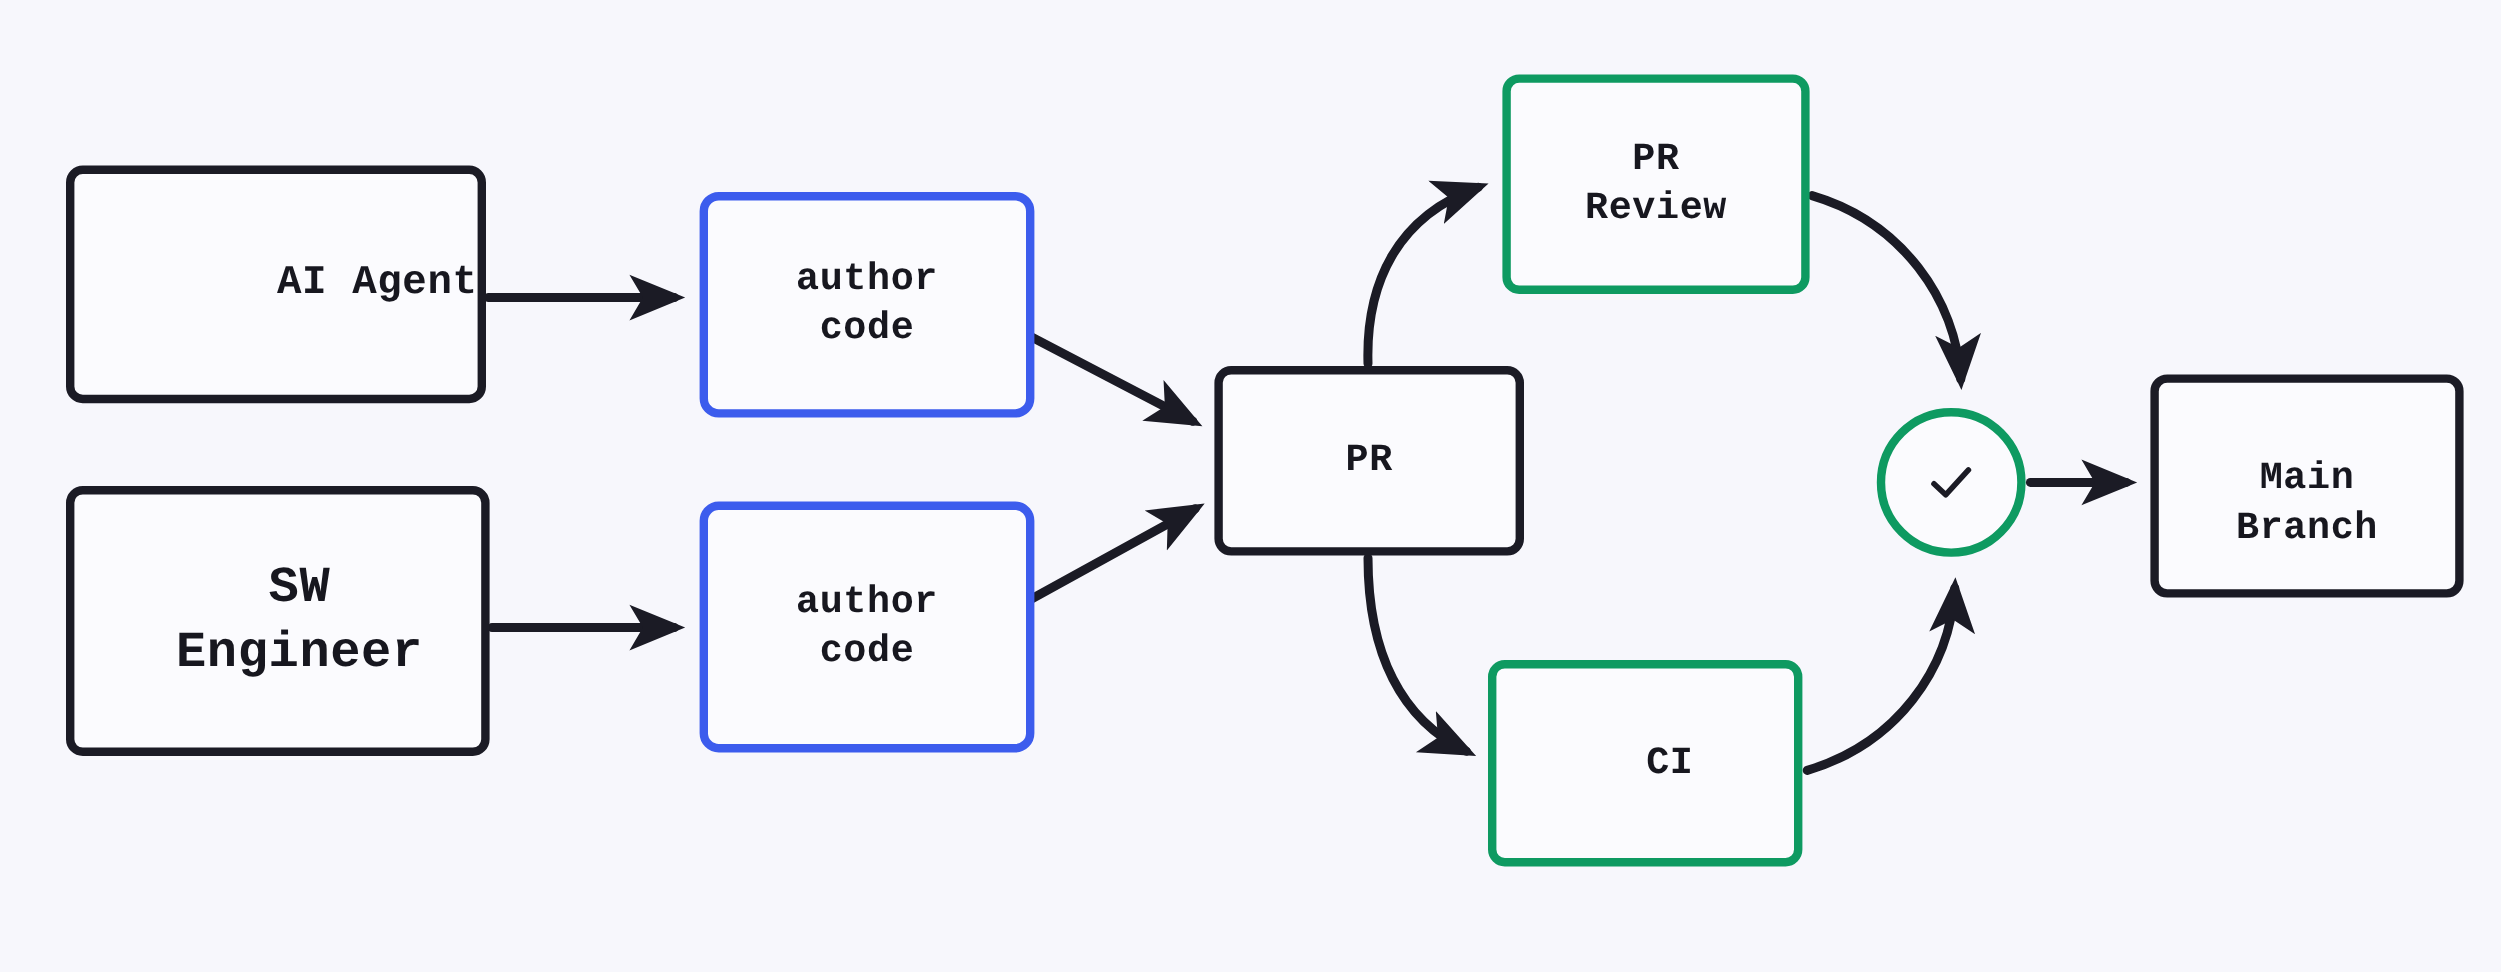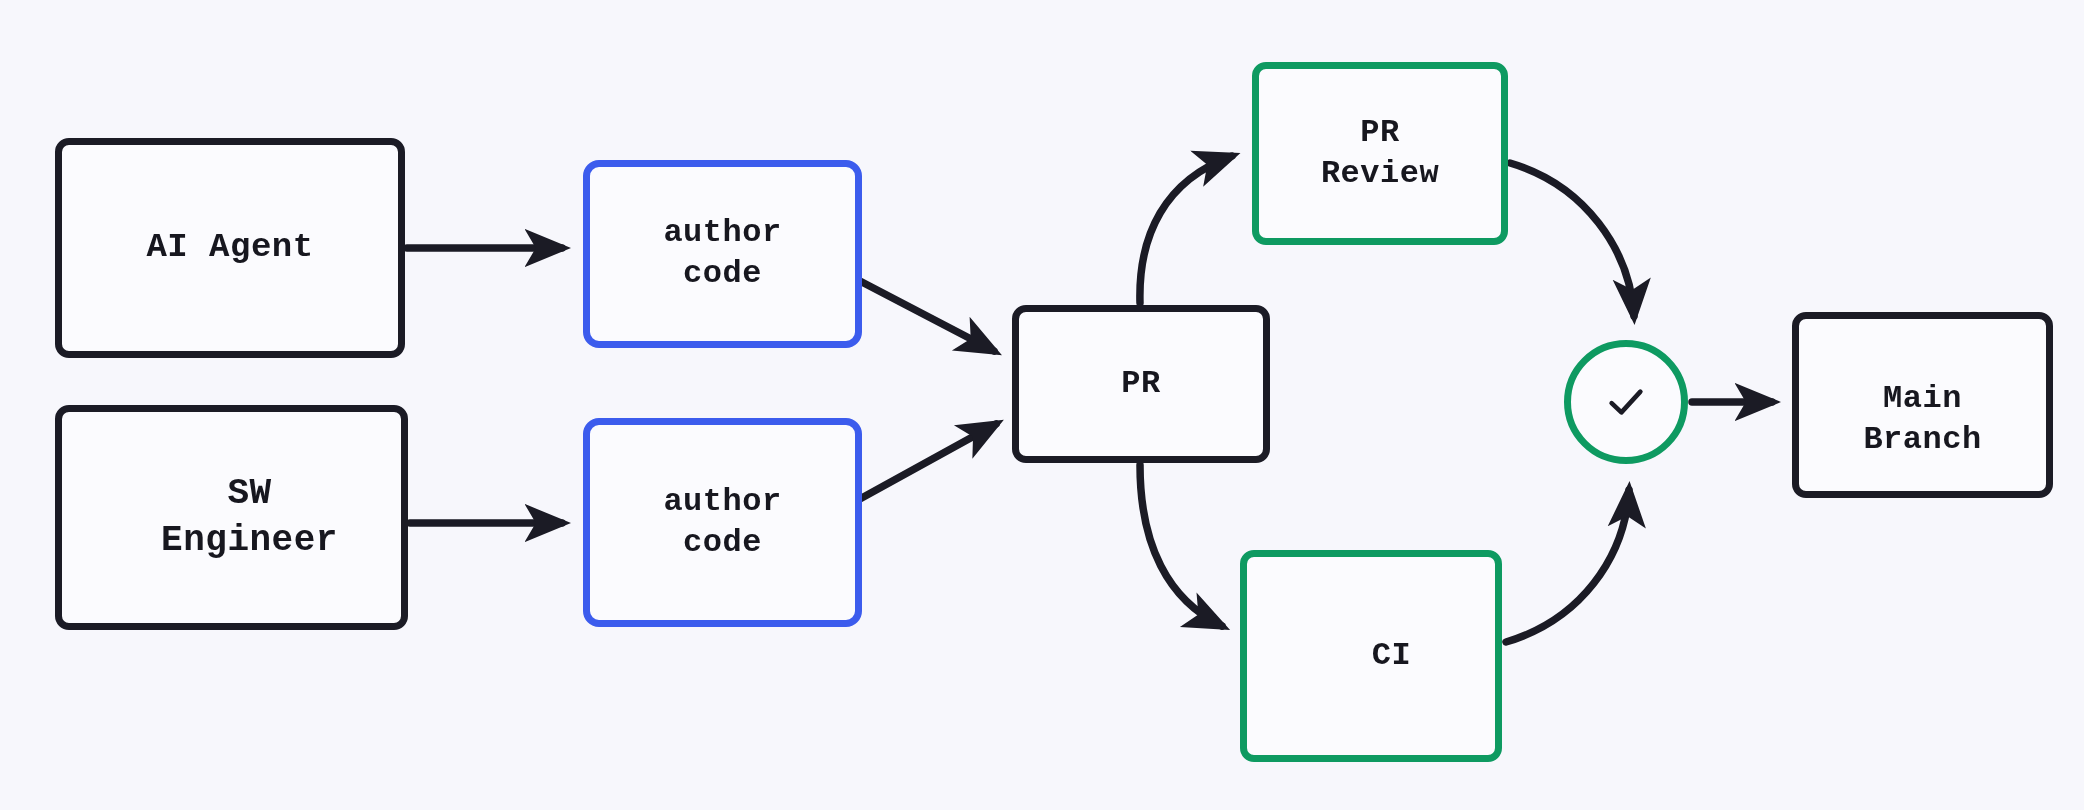--- a/index.html
+++ b/index.html
@@ -98,26 +98,26 @@
 
     <path d="M 1140 465 C 1140 545 1168 600 1222 626" fill="none" stroke="#1b1b25" stroke-width="7.5" stroke-linecap="round" marker-end="url(#arrowhead)"></path>
 
     <path d="M 1510 163 C 1585 185 1630 250 1634 316" fill="none" stroke="#1b1b25" stroke-width="7.5" stroke-linecap="round" marker-end="url(#arrowhead)"></path>
 
     <path d="M 1506 642 C 1580 620 1625 558 1629 490" fill="none" stroke="#1b1b25" stroke-width="7.5" stroke-linecap="round" marker-end="url(#arrowhead)"></path>
 
     <path d="M 1692 402 L 1772 402" fill="none" stroke="#1b1b25" stroke-width="7.5" stroke-linecap="round" marker-end="url(#arrowhead)"></path>
   </svg>
 
-  <div class="node node-dark" id="node-ai-agent" style="left: 55px; top: 138px; width: 350px; height: 220px;">
+  <div class="node node-dark" id="node-ai-agent" style="left: 55px; top: 138px; width: 350px; height: 198px; justify-content: flex-end;">
     <span class="node-label" style="font-size: 34px;">AI Agent</span>
   </div>
 
   <div class="node node-dark" id="node-sw-engineer" style="left: 55px; top: 405px; width: 353px; height: 225px;">
-    <span class="node-label" style="font-size: 36px; margin-left: 36px;">SW
+    <span class="node-label" style="font-size: 42px; margin-left: 36px;">SW
 Engineer</span>
   </div>
 
   <div class="node node-blue" id="node-author-code-top" style="left: 583px; top: 160px; width: 279px; height: 188px;">
     <span class="node-label" style="font-size: 32px;">author
 code</span>
   </div>
 
   <div class="node node-blue" id="node-author-code-bot" style="left: 583px; top: 418px; width: 279px; height: 209px;">
     <span class="node-label" style="font-size: 32px;">author
@@ -126,21 +126,21 @@
 
   <div class="node node-dark" id="node-pr" style="left: 1012px; top: 305px; width: 258px; height: 158px;">
     <span class="node-label" style="font-size: 32px;">PR</span>
   </div>
 
   <div class="node node-green" id="node-pr-review" style="left: 1252px; top: 62px; width: 256px; height: 183px;">
     <span class="node-label" style="font-size: 32px;">PR
 Review</span>
   </div>
 
-  <div class="node node-green" id="node-ci" style="left: 1240px; top: 550px; width: 262px; height: 212px; padding-left: 41px;">
+  <div class="node node-green" id="node-ci" style="left: 1240px; top: 550px; width: 262px; height: 172px; padding-left: 41px;">
     <span class="node-label" style="font-size: 32px;">CI</span>
   </div>
 
   <div class="node node-circle" id="node-merge-check" style="left: 1564px; top: 340px; width: 124px; height: 124px;">
     <svg class="check-mark" viewBox="0 0 24 24" xmlns="http://www.w3.org/2000/svg">
       <path d="M4.5 12.6 L9.6 17.4 L19.5 6.6" fill="none" stroke="#1b1b25" stroke-width="2.4" stroke-linecap="round" stroke-linejoin="round"></path>
     </svg>
   </div>
 
   <div class="node node-dark" id="node-main-branch" style="left: 1792px; top: 312px; width: 261px; height: 186px;">

